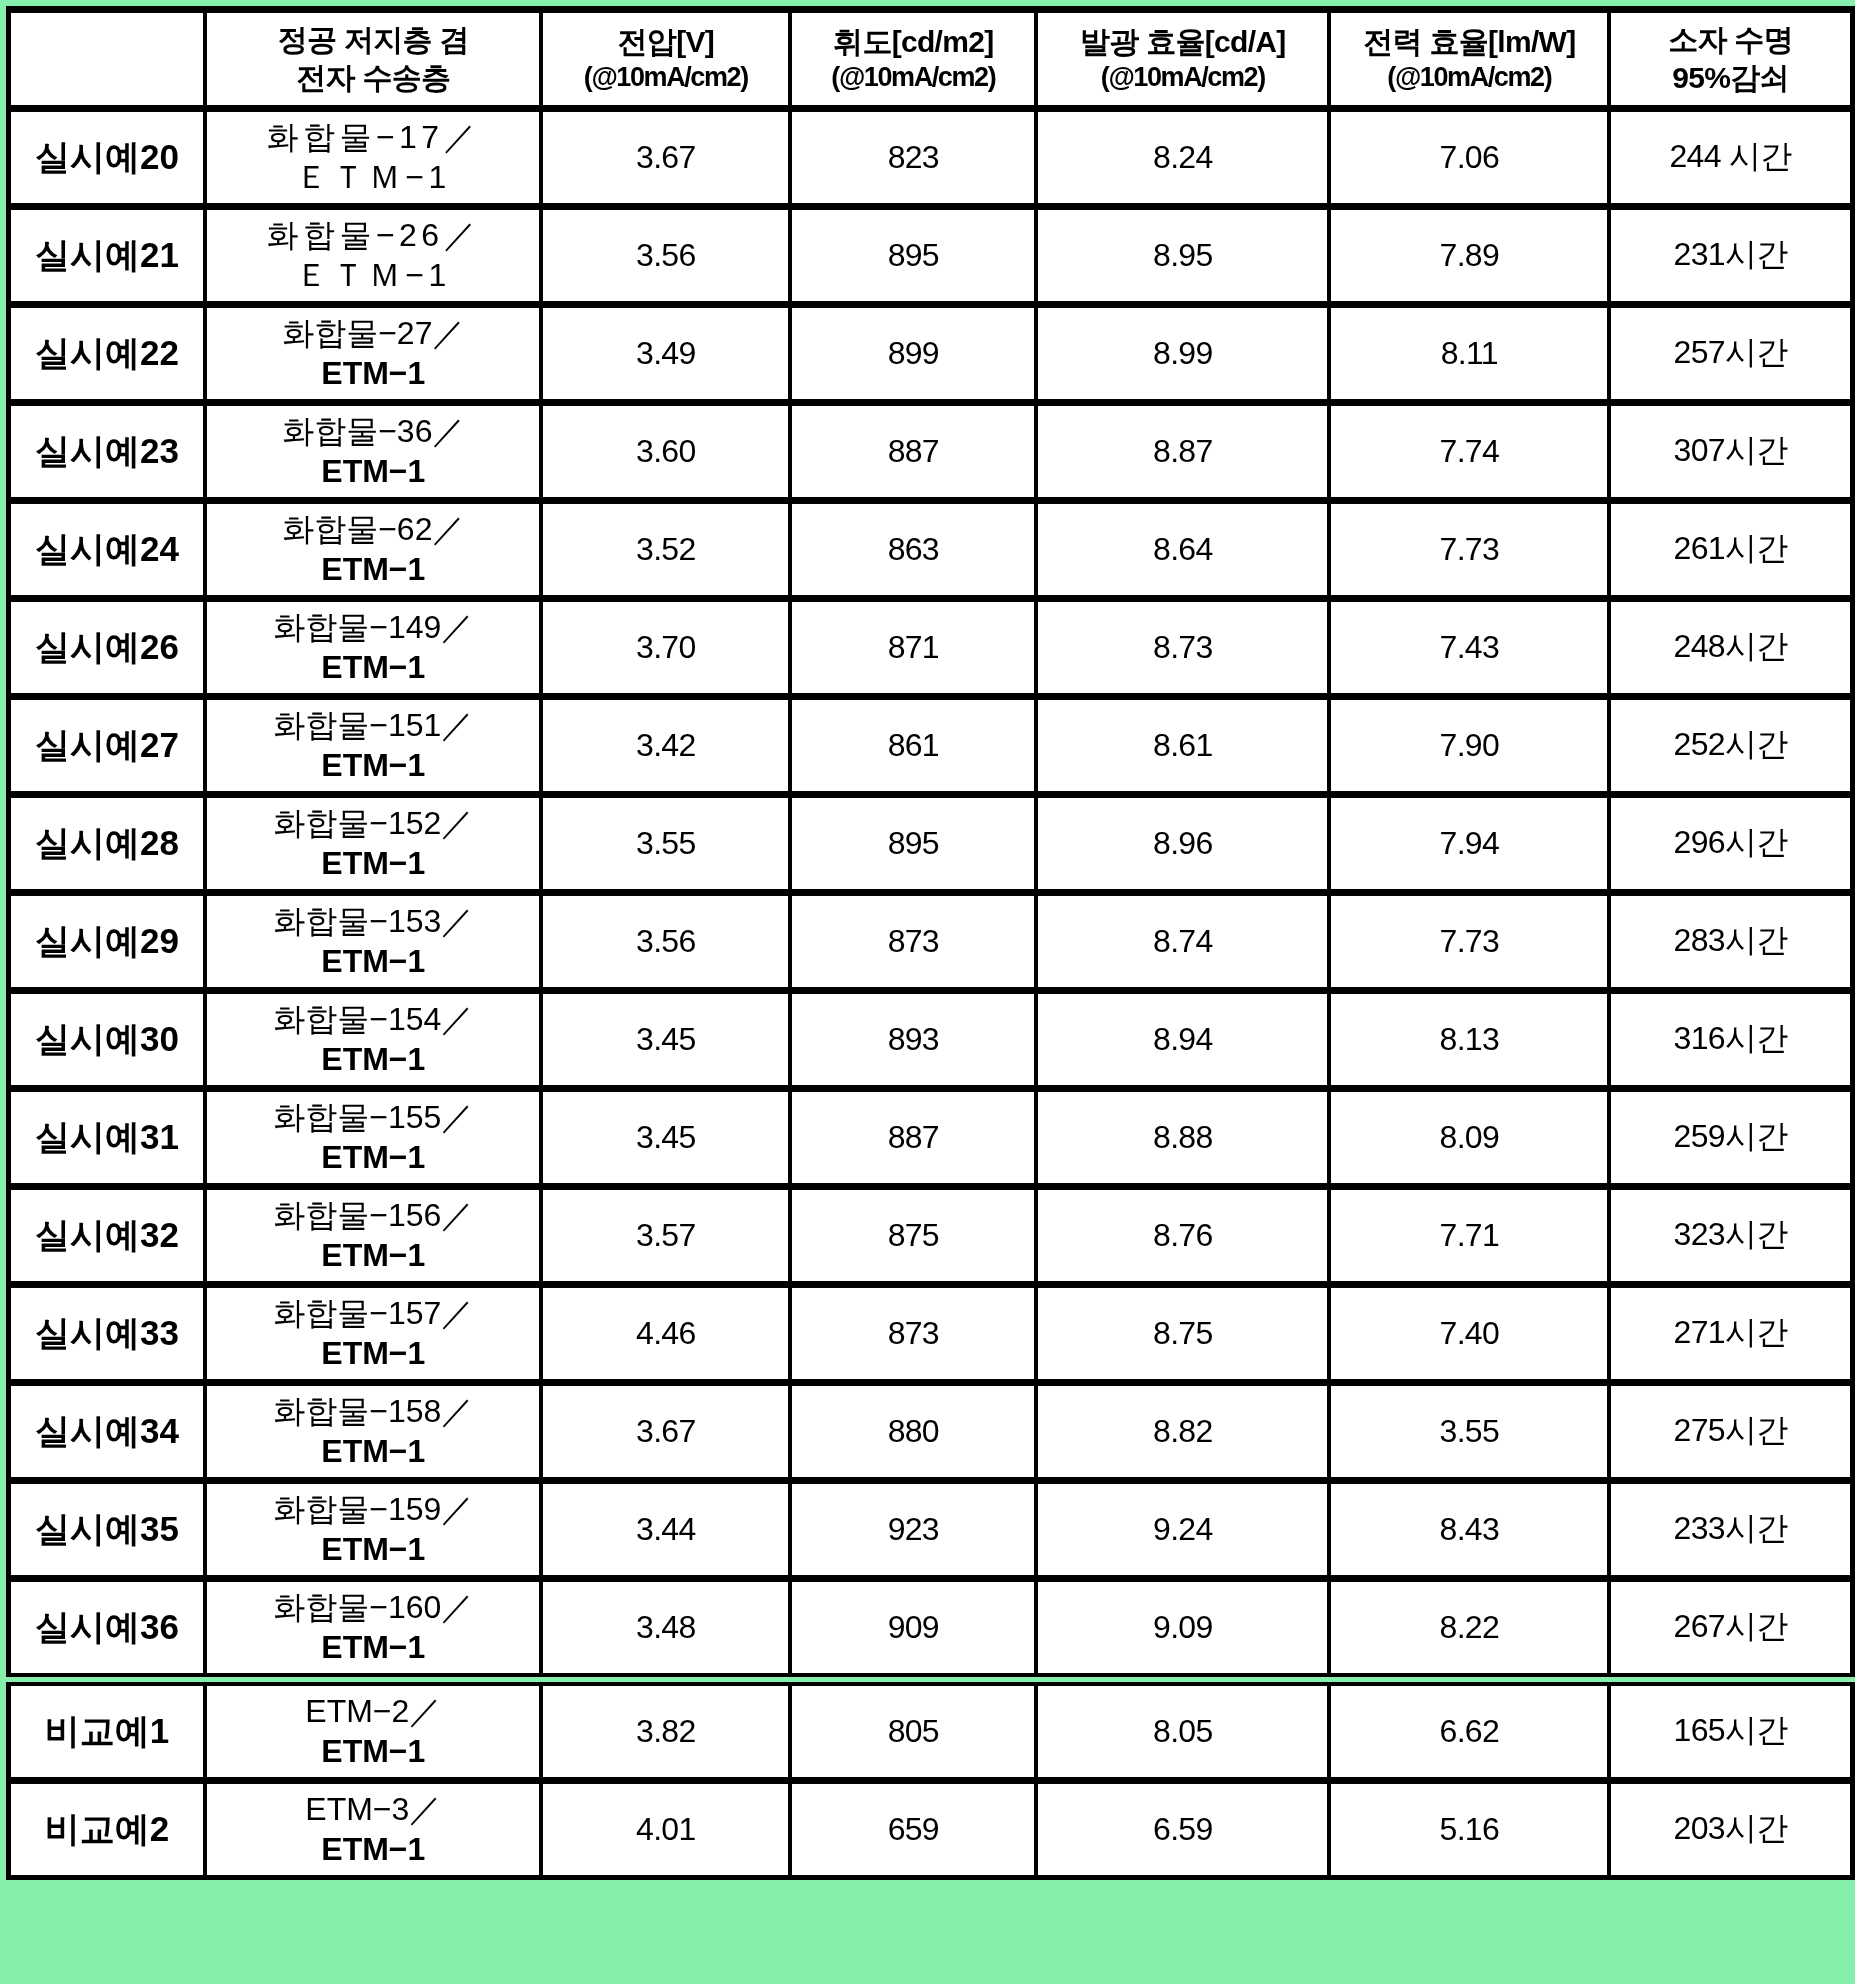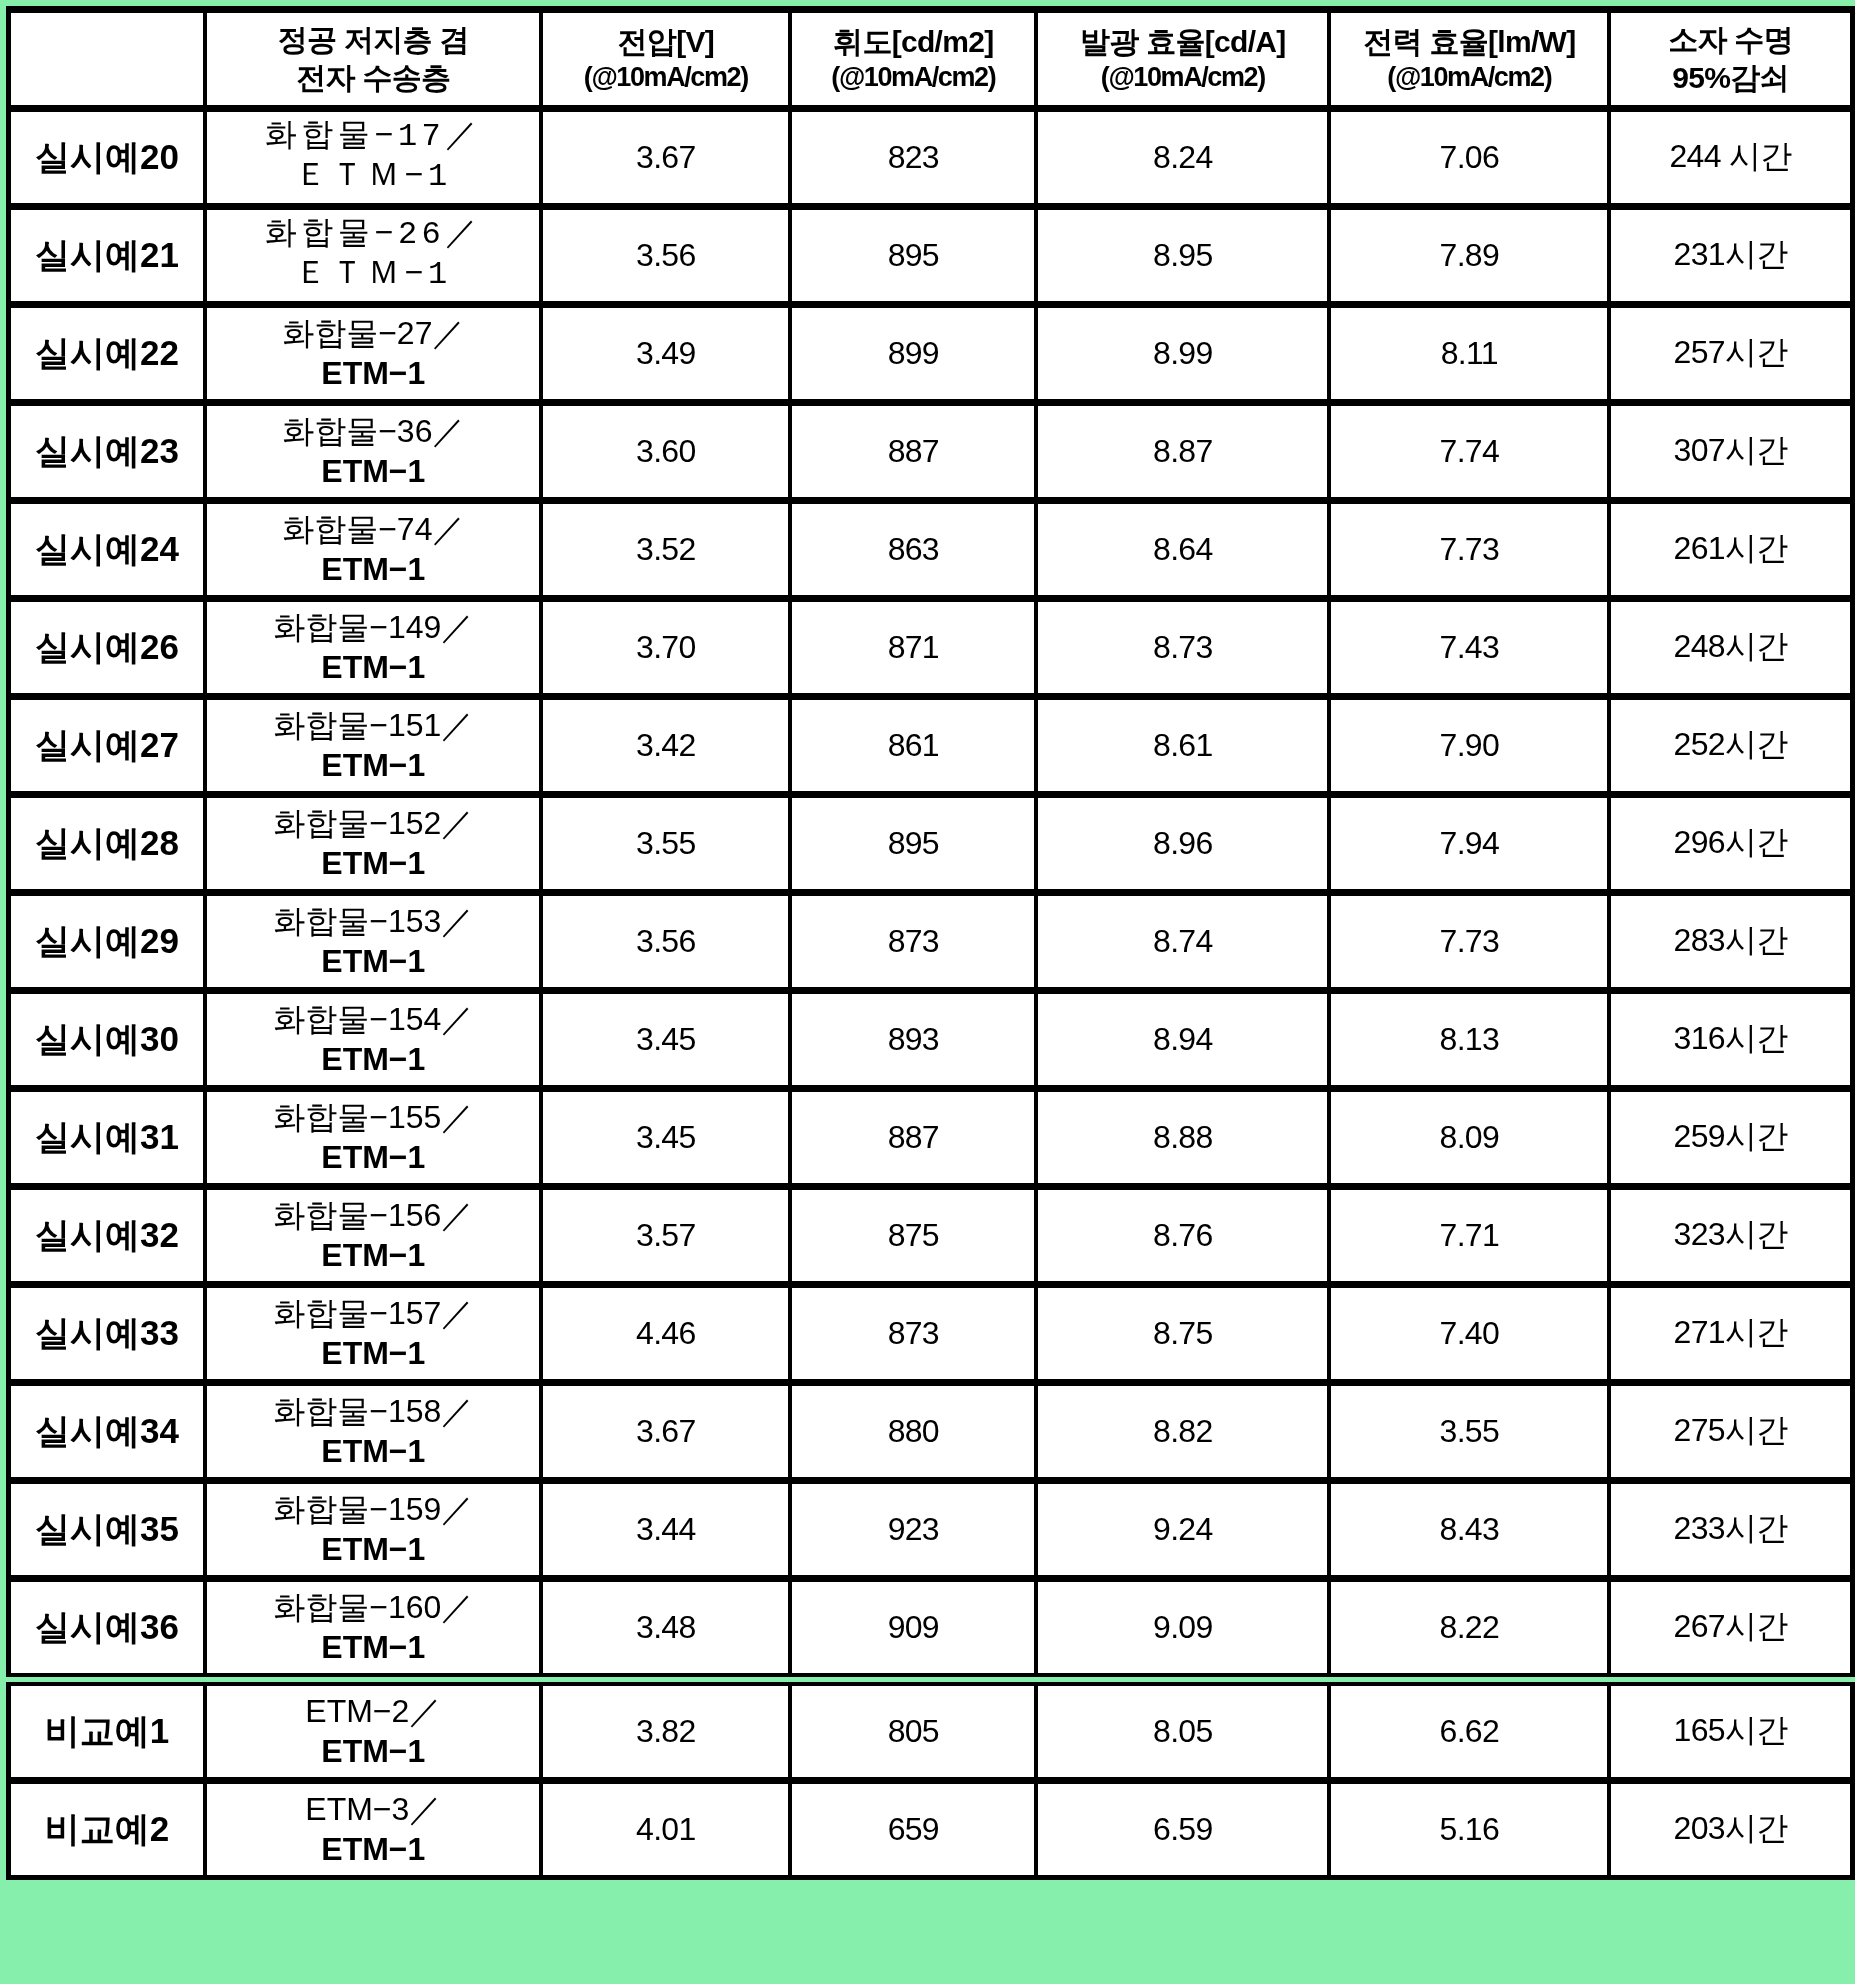--- a/index.html
+++ b/index.html
@@ -73,21 +73,21 @@
     line-height: 1.25;
     white-space: nowrap;
   }
   .cmp-l2 {
     font-size: 32px;
     font-weight: bold;
     line-height: 1.25;
     white-space: nowrap;
   }
   .serif {
-    font-family: Liberation Mono, monospace;
+    font-family: Liberation Sans, sans-serif;
     font-weight: normal;
     letter-spacing: 0.14em;
   }
   .num {
     font-size: 32px;
     font-weight: normal;
     letter-spacing: -0.7px;
     white-space: nowrap;
   }
 </style>
@@ -189,21 +189,21 @@
           <td><span class="num">887</span></td>
           <td><span class="num">8.87</span></td>
           <td><span class="num">7.74</span></td>
           <td><span class="num">307시간</span></td>
         </tr>
         <tr>
           <td>
             <div class="label">실시예24</div>
           </td>
           <td>
-            <div class="cmp-l1">화합물−74／</div>
+            <div class="cmp-l1">화합물−62／</div>
             <div class="cmp-l2">ETM−1</div>
           </td>
           <td><span class="num">3.52</span></td>
           <td><span class="num">863</span></td>
           <td><span class="num">8.64</span></td>
           <td><span class="num">7.73</span></td>
           <td><span class="num">261시간</span></td>
         </tr>
         <tr>
           <td>

